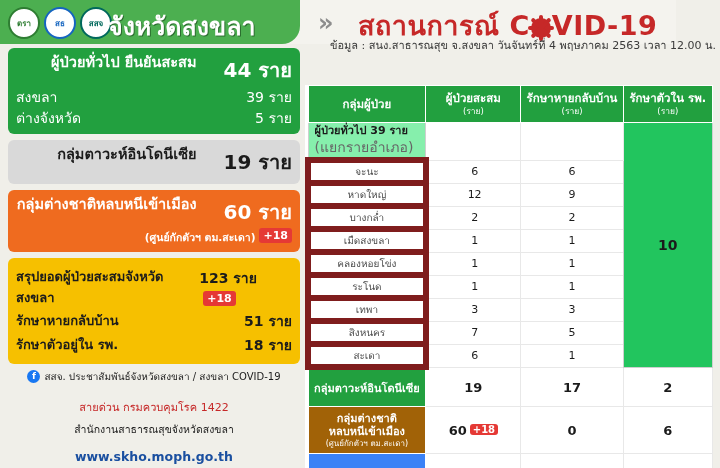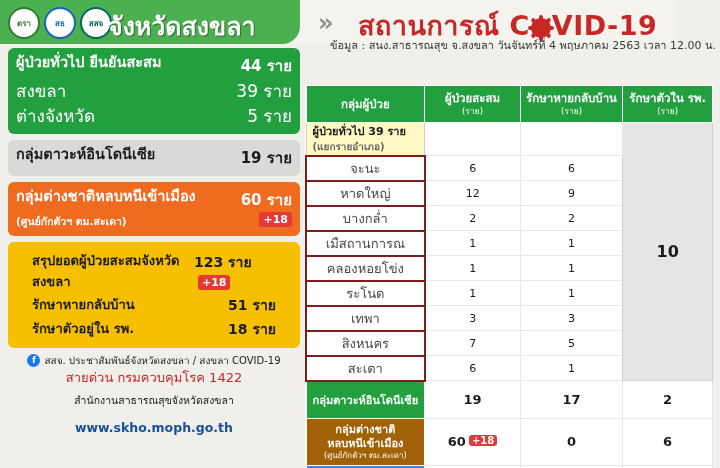--- a/index.html
+++ b/index.html
@@ -74,85 +74,85 @@
     position:absolute;left:8px;top:48px;width:292px;
   }
   .card{
     border-radius:6px;margin-bottom:6px;padding:6px 8px;
     color:#fff;position:relative;
   }
   .c-green{background:#22a03f;}
   .c-grey{background:#d9d9d9;color:#1b1b1b;}
   .c-orange{background:#ef6b1f;}
   .c-grey2{background:#d9d9d9;color:#1b1b1b;}
-  .row1{display:flex;justify-content:space-between;align-items:flex-start;}
+  .row1{display:flex;justify-content:flex-end;align-items:flex-start;}
   .lbl{font-size:14.5px;font-weight:bold;line-height:1.15;}
-  .num{font-size:15px;font-weight:bold;white-space:nowrap;}
-  .sub{font-size:17px;margin-top:2px;line-height:1.35;}
+  .num{font-size:20px;font-weight:bold;white-space:nowrap;margin-left:27px;}
+  .sub{font-size:14px;margin-top:2px;line-height:1.35;}
   .sub-right{display:flex;justify-content:space-between;}
   .plus{
     display:inline-block;background:#e53935;color:#fff;
     font-size:11px;font-weight:bold;border-radius:3px;
     padding:1px 4px;margin-left:4px;
   }
   .note{font-size:10.5px;font-weight:bold;margin-top:1px;}
 
   .summary{
     background:#f6c000;border-radius:6px;padding:6px 8px;margin-top:2px;
     color:#1b1b1b;
   }
-  .sumrow{display:flex;justify-content:space-between;align-items:center;font-size:13px;font-weight:bold;margin:2px 16px;}
+  .sumrow{display:flex;justify-content:space-between;align-items:center;font-size:13px;font-weight:bold;margin:2px 0;}
   .sumrow .v{font-size:14px;}
 
   .footer{
     margin-top:5px;font-size:10px;color:#1b1b1b;text-align:center;line-height:1.5;
   }
   .fbline{display:flex;align-items:center;justify-content:center;gap:4px;font-size:10px;}
   .fbicon{
     width:13px;height:13px;border-radius:50%;background:#1877f2;color:#fff;
     font-size:9px;font-weight:bold;display:flex;align-items:center;justify-content:center;
   }
-  .hotline{color:#c62828;font-size:13px;}
+  .hotline{color:#c62828;font-size:11px;margin-top:16px;}
   .office{font-size:10.5px;margin-top:6px;}
   .web{font-size:12.5px;font-weight:bold;color:#1a4fa0;margin-top:10px;}
 
   
   .tablewrap{
     position:absolute;left:305px;top:85px;width:408px;
     background:#ffffff;
   }
   table{border-collapse:collapse;width:408px;font-size:10.5px;}
   th,td{border:1px solid #ffffff;text-align:center;vertical-align:middle;}
   thead th{
     background:#22a03f;color:#fff;font-size:11.5px;font-weight:bold;
     padding:5px 2px;line-height:1.3;
   }
   thead th .u{display:block;font-size:8.5px;font-weight:normal;}
   .amphur{
-    background:#ffffff;color:#4a4a4a;font-size:13px;
-    border:2px solid #7f1d1d;padding:1px 10px;
+    background:#ffffff;color:#4a4a4a;font-size:10px;
+    border:6px solid #7f1d1d;padding:1px 10px;
   }
   .valcell{
     background:#ffffff;color:#1b1b1b;font-size:11px;border:1px solid #e8e8e8;padding:1px 2px;
   }
-  .bigcell{font-size:16px;font-weight:bold;color:#1b1b1b;background:#e5e5e5;border:1px solid #cfcfcf;}
+  .bigcell{font-size:14px;font-weight:bold;color:#1b1b1b;background:#22c55e;border:1px solid #cfcfcf;}
   .rowhdr-green{background:#22a03f;color:#fff;font-weight:bold;font-size:11px;border:1px solid #fff;padding:4px 2px;}
   .rowhdr-orange{background:#a16207;color:#fff;font-weight:bold;font-size:11px;border:1px solid #fff;padding:4px 2px;line-height:1.25;}
   .rowhdr-orange .small{display:block;font-size:8px;font-weight:normal;}
   .rowhdr-blue{background:#3b82f6;color:#fff;font-weight:bold;font-size:11px;border:1px solid #fff;padding:16px 2px;line-height:1.25;}
   .tot{font-size:13px;font-weight:bold;}
   .plus-red{
     display:inline-block;background:#e53935;color:#fff;font-size:10px;font-weight:bold;
     border-radius:3px;padding:0 3px;margin-left:3px;vertical-align:2px;
   }
   .firsttitle{
     text-align:left;padding-left:6px;font-size:11px;font-weight:bold;color:#1b1b1b;
-    background:#fef9c3;border:1px solid #cfcfcf;line-height:1.3;
-  }
-  .firsttitle .small{display:block;font-size:10px;font-weight:bold;color:#666;}
+    background:#86efac;border:1px solid #cfcfcf;line-height:1.3;
+  }
+  .firsttitle .small{display:block;font-size:14px;font-weight:normal;color:#666;}
 </style>
 </head>
 <body>
 
 <div class="page">
 
   <div class="header">
     <div class="hdr-green"></div>
     <div class="logos">
       <div class="logo">ตรา</div>
@@ -272,21 +272,21 @@
           <td class="amphur">หาดใหญ่</td>
           <td class="valcell">12</td>
           <td class="valcell">9</td>
         </tr>
         <tr>
           <td class="amphur">บางกล่ำ</td>
           <td class="valcell">2</td>
           <td class="valcell">2</td>
         </tr>
         <tr>
-          <td class="amphur">เมืสถานการณ</td>
+          <td class="amphur">เมืดสงขลา</td>
           <td class="valcell">1</td>
           <td class="valcell">1</td>
         </tr>
         <tr>
           <td class="amphur">คลองหอยโข่ง</td>
           <td class="valcell">1</td>
           <td class="valcell">1</td>
         </tr>
         <tr>
           <td class="amphur">ระโนด</td>

